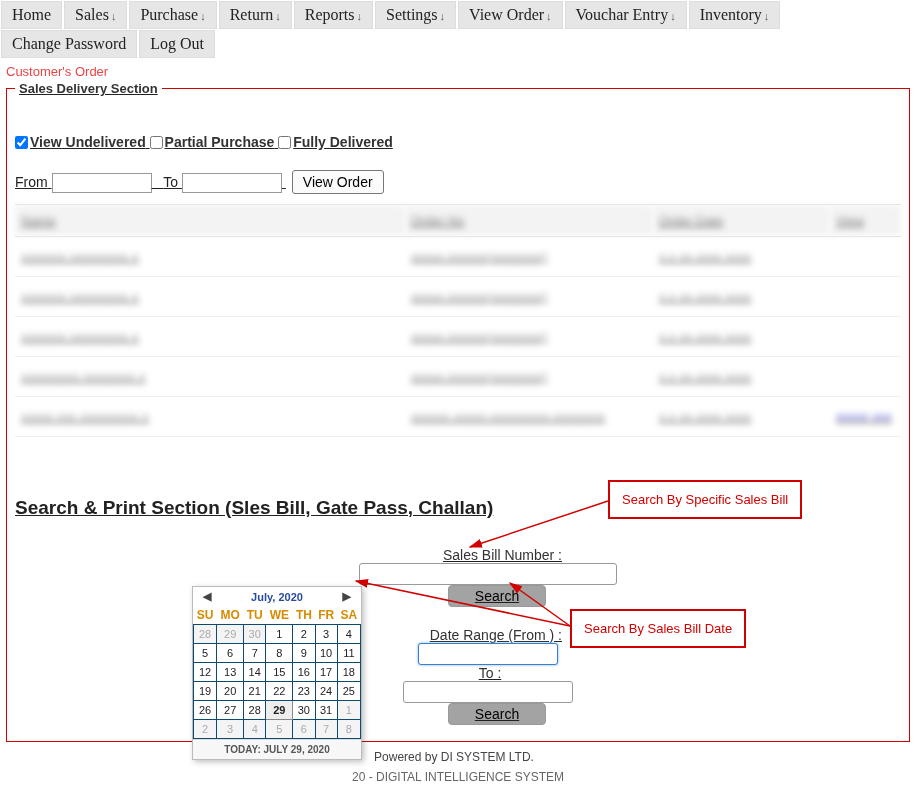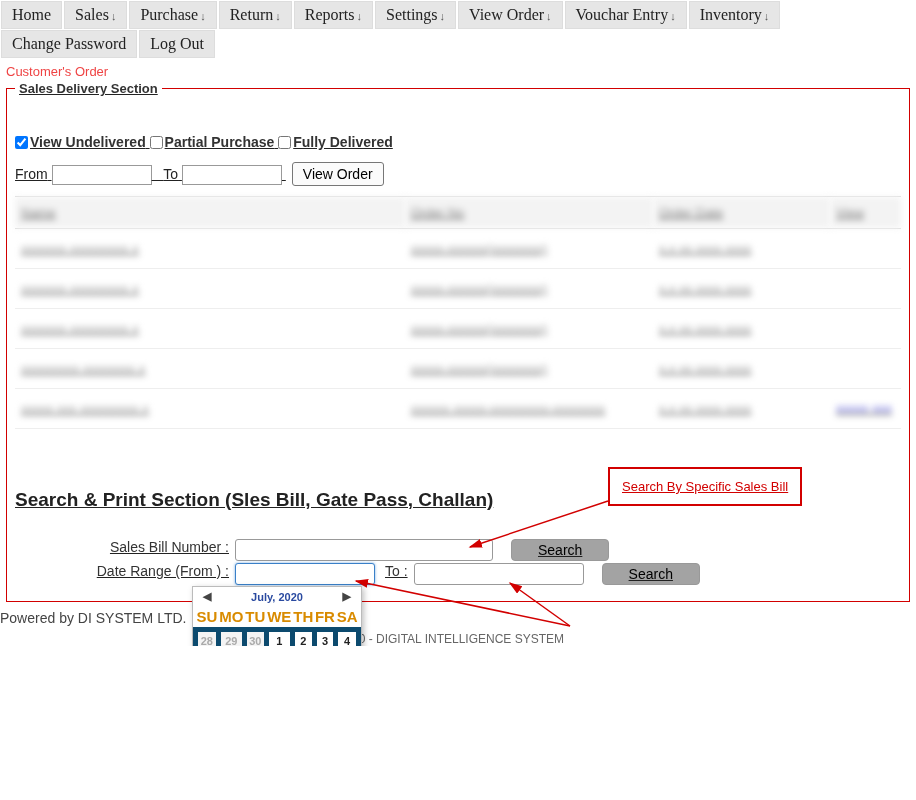--- a/index.html
+++ b/index.html
@@ -18,54 +18,54 @@
   fieldset.main {
     border:1px solid #d20000; margin:0 6px 8px 6px; padding:8px 8px 12px 8px;
     font-family: Arial, sans-serif;
     text-decoration: underline;
   }
   legend { font-weight:bold; color:#333; font-size:13px; padding:0 4px; }
 
   .filters { margin-top:30px; font-weight:bold; color:#333; font-size:14px; }
   .filters label { font-weight:bold; }
   .filters input[type=checkbox] { margin-right:2px; transform: translateY(2px); }
-  .range-row { margin-top:12px; font-weight:normal; font-size:14px; }
+  .range-row { margin-top:20px; font-weight:normal; font-size:14px; }
   .range-row input[type=text] { width:100px; height:20px; border:1px solid #999; padding:1px 3px; font-size:12px;}
   .view-order-btn { border:1px solid #777; border-radius:3px; background:#fbfbfb; padding:3px 10px; font-size:14px; margin-left:6px; cursor:pointer;}
 
   table.orders { width:100%; border-collapse:collapse; margin-top:10px; font-size:13px; }
   table.orders th { text-align:left; background:#f3f3f3; border-top:1px solid #ddd; border-bottom:1px solid #ddd; padding:8px 6px; color:#8a8a8a; font-weight:normal; filter:blur(3px);}
   table.orders td { border-bottom:1px solid #eee; padding:12px 6px; color:#9a9a9a; filter:blur(3px);}
   table.orders td.action { color:#5b5bd6; filter:blur(3px);}
 
   .section-sub { font-weight:bold; font-size:19px; margin-top:60px; }
 
   .search-area { margin:28px 0 4px 60px; font-size:14px; font-family: Arial, sans-serif; color:#333; }
-  .search-row { margin-top:2px; display:flex; align-items:flex-start; }
+  .search-row { margin-top:20px; display:flex; align-items:center;flex-direction:column; }
   .search-row .lbl { width:160px; text-align:right; padding-right:6px; }
   .search-row input[type=text] { height:22px; border:1px solid #999; border-radius:3px; padding:1px 4px; width:258px; font-size:13px;}
   .search-row input.from-date { width:140px; border:1px solid #3a80c8; box-shadow:0 0 3px #7aaee2; }
   .search-row .tolbl { margin:0 6px 0 10px; }
   .search-btn { border:1px solid #999; border-radius:4px; background:#a3a3a3; padding:2px 26px; font-size:14px; margin-left:18px; cursor:pointer;}
 
   
   .annot { position:absolute; border:2px solid #d20000; color:#d20000; font-family:Arial,sans-serif; font-size:13px; padding:10px 12px; background:#fff; }
   svg.arrows { position:absolute; pointer-events:none; }
 
   .footer { text-align:center; font-family:Arial,sans-serif; color:#666; font-size:12px; margin-top:6px; }
-  .powered { text-align:left; font-family:Arial,sans-serif; font-size:14px; color:#444; margin:4px 8px 0 0;}
+  .powered { text-align:center; font-family:Arial,sans-serif; font-size:12px; color:#444; margin:4px 8px 0 0;}
 
   
   .calendar { position:absolute; background:#fff; border:1px solid #bbb; box-shadow:2px 2px 6px rgba(0,0,0,.25); width:170px; font-family:Arial,sans-serif; font-size:11px;}
   .cal-head { display:flex; align-items:center; justify-content:center; padding:3px 4px; font-weight:bold; color:#2a4aa0; }
   .cal-head .nav-arrow { color:#444; padding:0 6px; cursor:pointer; font-size:11px;}
   .cal-head .title { flex:1; text-align:center; }
   table.cal { border-collapse:collapse; width:100%; }
-  table.cal th { color:#d98b00; font-size:15px; padding:2px 0; }
-  table.cal td { border:5px solid #0c4a6e; text-align:center; padding:3px 0; cursor:pointer;font-weight:bold;}
+  table.cal th { color:#d98b00; font-size:12px; padding:2px 0; }
+  table.cal td { border:1px solid #0c4a6e; text-align:center; padding:3px 0; cursor:pointer;}
   table.cal td.other { color:#aaa; background:#f4f4f4;}
   table.cal td.today { border:1px solid #888; background:#eee; font-weight:bold;}
   .cal-foot { text-align:center; font-size:10px; font-weight:bold; padding:4px 0; border-top:1px solid #ddd; color:#555; background:#f7f7f7;}
 
   .rel { position:relative; }
 </style>
 </head>
 <body>
 
 <div class="nav" id="nav">
@@ -155,21 +155,22 @@
     <div class="search-row">
       <span class="lbl">Date Range (From ) :</span>
       <input type="text" class="from-date" value="" style="">
       <span class="tolbl">To :</span>
       <input type="text" style="width: 170px;" value="">
       <button class="search-btn">Search</button>
     </div>
   </div>
 </fieldset>
 
-<div class="annot" style="left:608px; top:386px;text-decoration:underline;">Search By Specific Sales Bill</div>
+<div class="annot" style="left:608px; top:399px;">Search By Specific Sales Bill</div>
+<div class="annot" style="left:570px; top:528px;">Search By Sales Bill Date</div>
 
 <svg class="arrows" style="left:0;top:0;" width="916" height="620">
   <defs>
     <marker id="ah" markerWidth="10" markerHeight="10" refX="8" refY="3" orient="auto">
       <path d="M0,0 L0,6 L9,3 z" fill="#d20000"></path>
     </marker>
   </defs>
   <line x1="608" y1="420" x2="470" y2="466" stroke="#d20000" stroke-width="1.5" marker-end="url(#ah)"></line>
   <line x1="570" y1="545" x2="510" y2="502" stroke="#d20000" stroke-width="1.5" marker-end="url(#ah)"></line>
   <line x1="570" y1="545" x2="356" y2="500" stroke="#d20000" stroke-width="1.5" marker-end="url(#ah)"></line>

